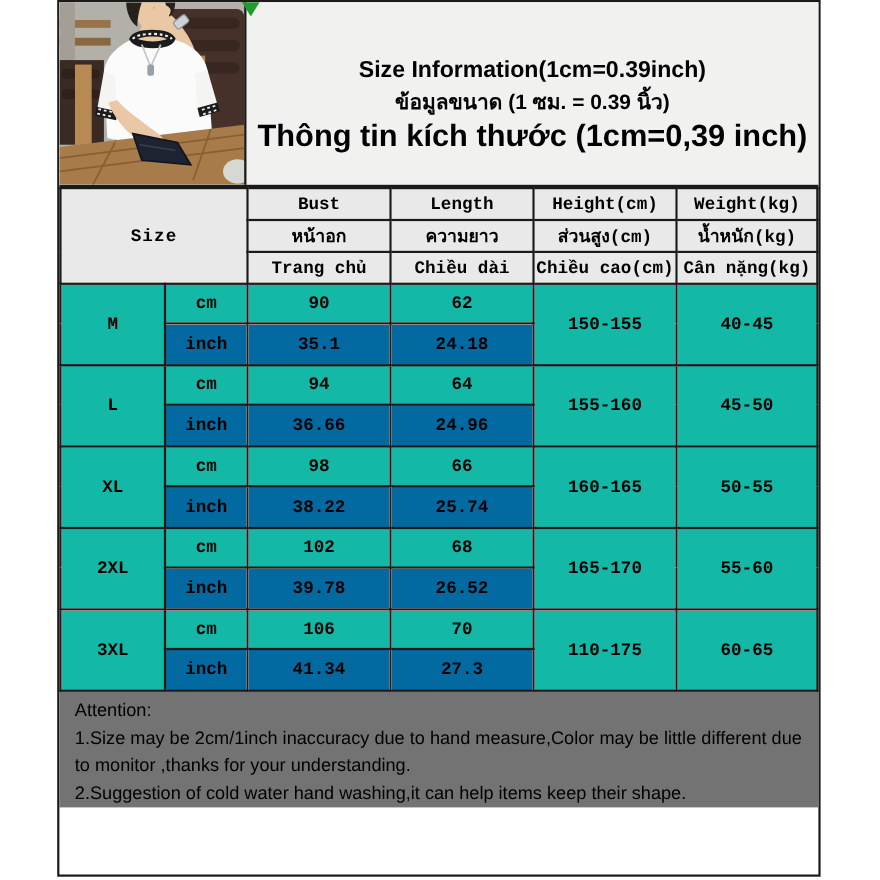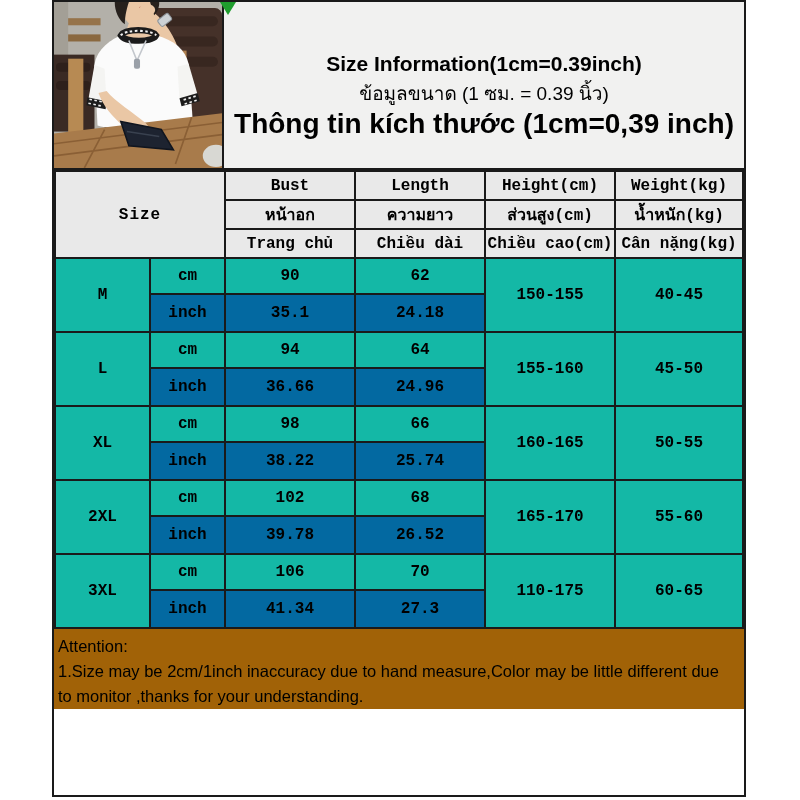--- a/index.html
+++ b/index.html
@@ -24,21 +24,21 @@
   .corner-flag {
     position: absolute; left: 166px; top: 0; width: 0; height: 0;
     border-left: 8px solid transparent; border-right: 8px solid transparent;
     border-top: 13px solid #1f9d2d; z-index: 3;
   }
   .title-zone {
     flex: 1; display: flex; flex-direction: column; justify-content: center;
     align-items: center; text-align: center; color: #000; padding-top: 18px;
   }
   .title-en { font-size: 21px; font-weight: bold; line-height: 30px; }
-  .title-th { font-size: 19px; font-weight: normal; line-height: 30px; }
+  .title-th { font-size: 19px; font-weight: bold; line-height: 30px; }
   .title-vi { font-size: 28px; font-weight: bold; line-height: 30px; }
 
   
   table.size-table {
     width: 100%; border-collapse: collapse; table-layout: fixed;
     font-weight: bold; color: #000;
   }
   table.size-table td {
     border: 2px solid #1a1a1a; text-align: center; vertical-align: middle;
     font-size: 16px; overflow: hidden; white-space: nowrap; font-family: Liberation Mono, monospace;
@@ -50,22 +50,22 @@
 
   tr.hdr td { height: 29px; background: #e9e9e9; }
   td.size-big { background: #e3e3e3; font-size: 34px; font-weight: bold; letter-spacing: 1px; }
   tr.row-cm td { height: 36px; background: #14b8a6; }
   tr.row-inch td { height: 38px; background: #0369a1; }
   td.size-label { background: #e2e2e2; font-size: 17px; }
   td.range-cell { background: #f0f0f0; }
 
   
   .attention {
-    padding: 5px 10px 0 4px; color: #000; font-size: 16.5px; line-height: 25px;
-    background: #a16207;
+    padding: 5px 10px 0 14px; color: #000; font-size: 16.5px; line-height: 25px;
+    background: #737373;
   }
   .attention .line { font-weight: normal; }
 </style>
 </head>
 <body>
 
 <div class="page">
   <div class="sheet">
 
     <div class="header-band">
@@ -233,16 +233,17 @@
           <td>inch</td>
           <td>41.34</td>
           <td>27.3</td>
         </tr>
       </tbody>
     </table>
 
     <div class="attention">
       <div class="line">Attention:</div>
       <div class="line">1.Size may be 2cm/1inch inaccuracy due to hand measure,Color may be little different due to monitor ,thanks for your understanding.</div>
+      <div class="line">2.Suggestion of cold water hand washing,it can help items keep their shape.</div>
     </div>
 
   </div>
 </div>
 
 </body></html>

